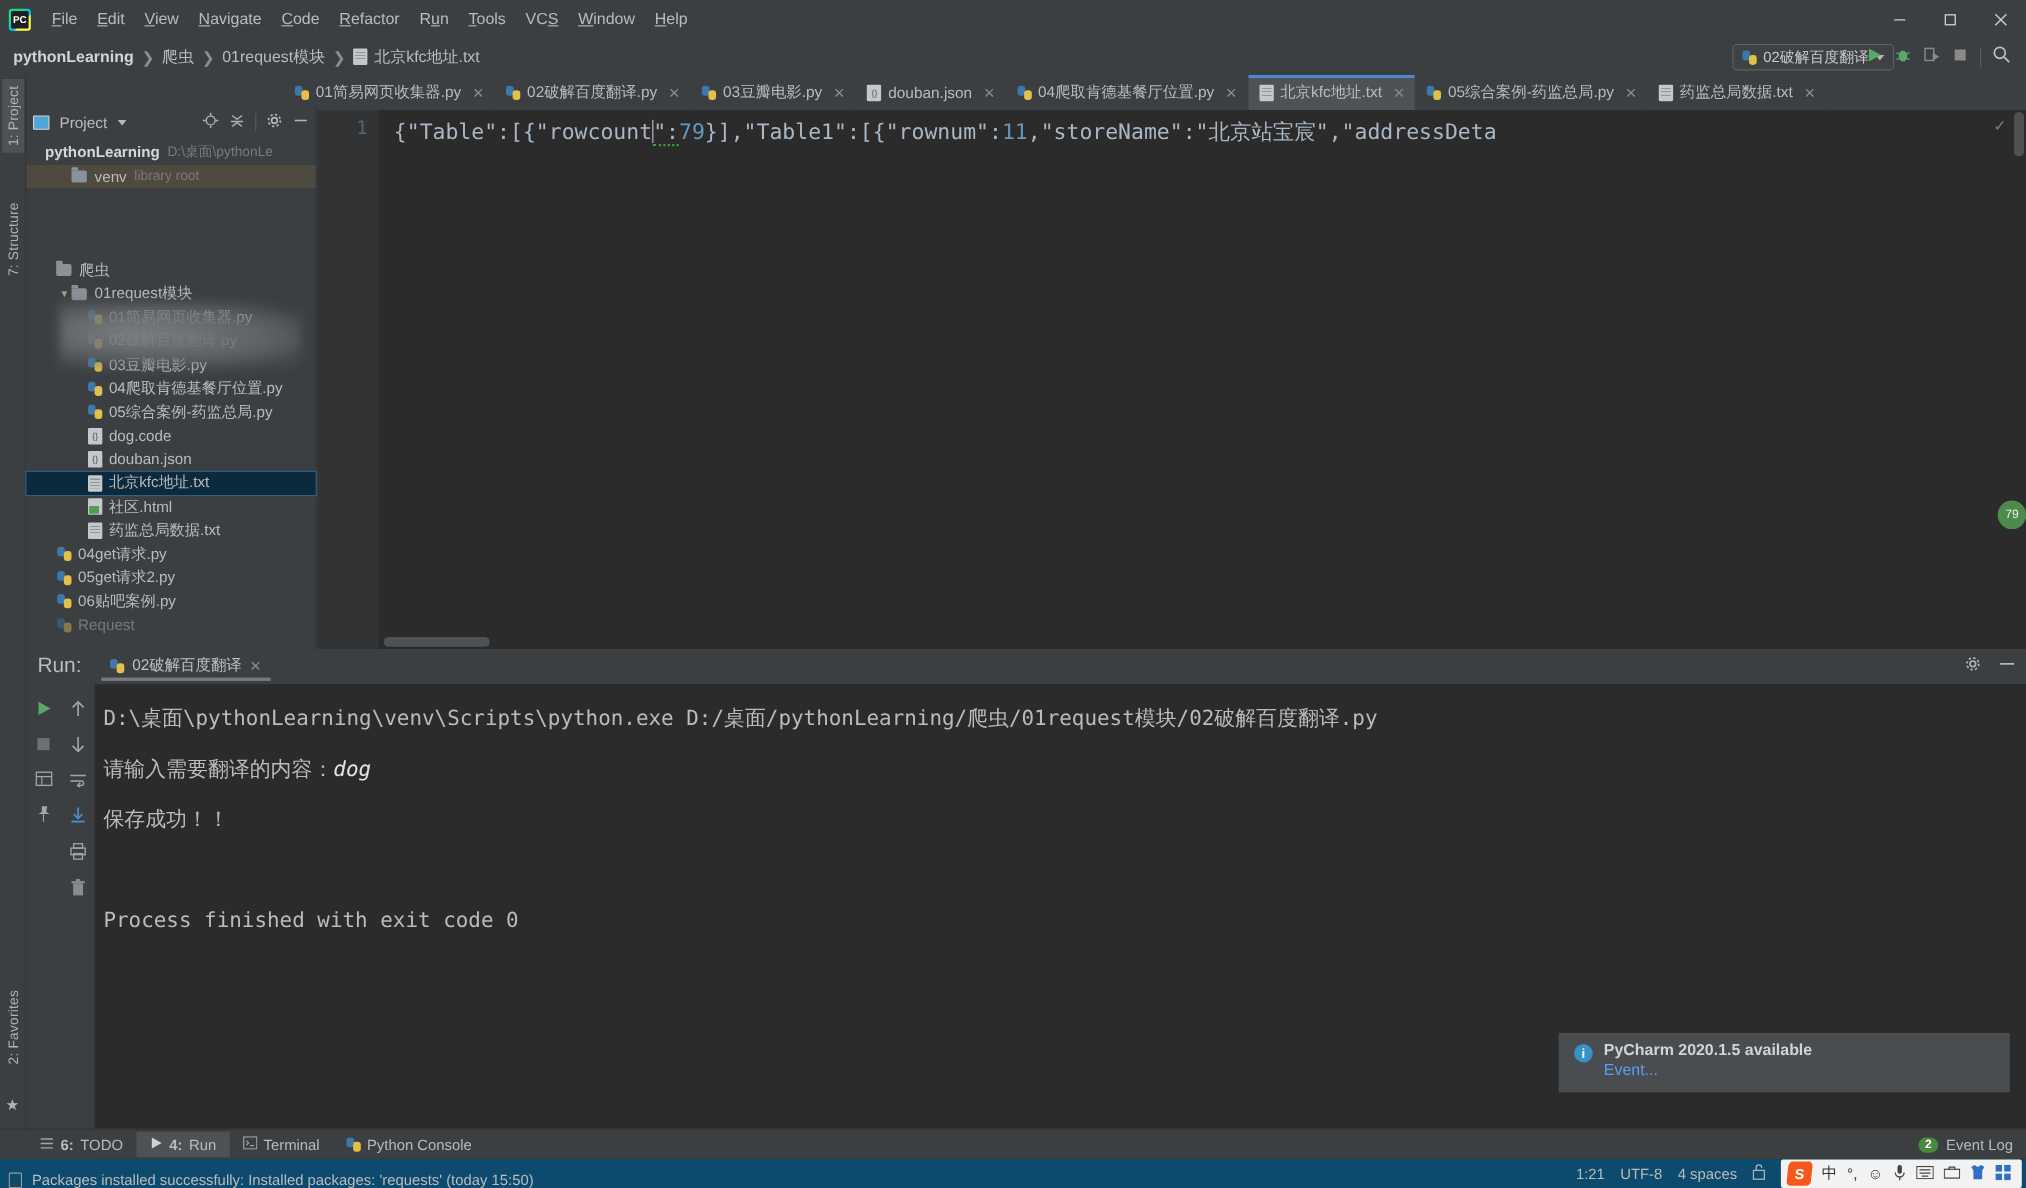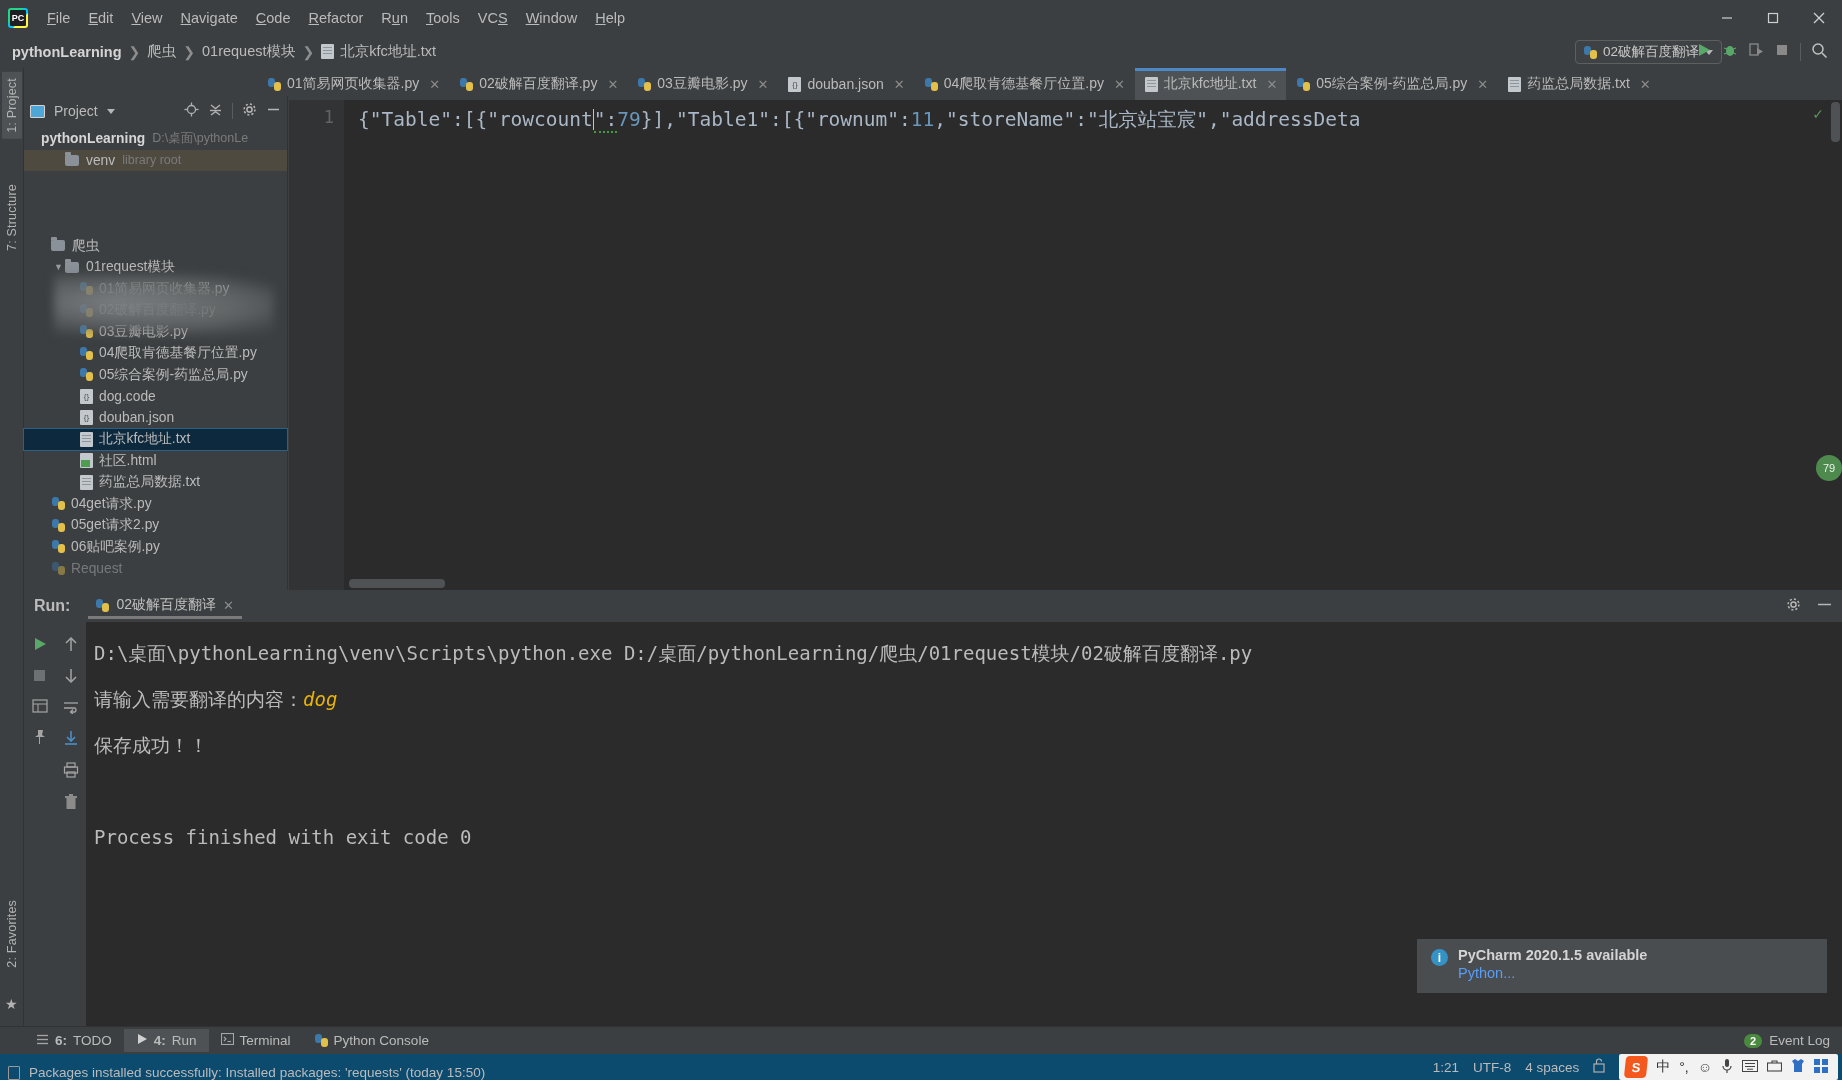--- a/index.html
+++ b/index.html
@@ -153,41 +153,41 @@
   .lint-ok { position: absolute; right: 18px; top: 6px; color: #57965c; font-size: 14px; }
   .scroll-tip {
     position: absolute; right: 0; top: 355px; width: 26px; height: 26px; border-radius: 13px;
     background: #4e8a4e; color: #e8f5e8; font-size: 11px; display: flex; align-items: center; justify-content: center;
     overflow: hidden;
   }
 
   
   .runwin { position: absolute; left: 24px; right: 0; top: 590px; bottom: 26px; background: #3c3f41; }
   .run-header { height: 32px; display: flex; align-items: center; padding-left: 10px; gap: 0; position: relative; }
-  .run-header .runlabel { font-size: 16px; color: #bbbbbb; margin-right: 18px; font-weight: bold; }
+  .run-header .runlabel { font-size: 19px; color: #bbbbbb; margin-right: 18px; }
   .run-tab {
     display: flex; align-items: center; gap: 7px; font-size: 14px; color: #c0c0c0;
     padding: 3px 8px 5px 8px; position: relative;
   }
   .run-tab::after { content:""; position:absolute; left:0; right:0; bottom:0; height:3px; background:#7a7a7a; }
   .run-tab .x { color: #8b8b8b; font-size: 13px; }
   .run-head-icons { position: absolute; right: 10px; top: 0; height: 32px; display: flex; align-items: center; gap: 16px; }
   .runbody { position: absolute; left: 0; right: 0; top: 32px; bottom: 0; display: flex; }
   .run-sidebar {
     width: 62px; background: #3c3f41; display: flex; flex-direction: column; align-items: center;
     padding-top: 8px; gap: 0;
   }
   .run-sb-col { display: flex; width: 62px; }
   .run-sb-half { width: 31px; display: flex; flex-direction: column; align-items: center; gap: 14px; padding-top: 6px; }
   .sb-ico { font-size: 15px; color: #a5a5a5; line-height: 1; }
   .console {
     flex: 1; background: #2b2b2b; font-family: "DejaVu Sans Mono", monospace;
     font-size: 19px; line-height: 46px; color: #bbbbbb; padding: 8px 0 0 8px; overflow: hidden; white-space: nowrap;
   }
-  .console .green { color: #eab308; font-style: italic; }
+  .console .green { color: #e5e5e5; font-style: italic; }
   .console .cn { font-family: "DejaVu Sans", sans-serif; }
 
   
   .balloon {
     position: absolute; right: 15px; bottom: 61px; width: 410px; height: 54px;
     background: #4a4d4f; padding: 8px 14px; display: flex; gap: 10px;
   }
   .info-ico {
     width: 17px; height: 17px; border-radius: 50%; background: #3592c4; color: #fff;
     font-size: 12px; font-weight: bold; display: flex; align-items: center; justify-content: center; flex: none; margin-top: 2px;
@@ -607,21 +607,21 @@
         <div class="cn">保存成功！！</div>
         <div>&nbsp;</div>
         <div>Process finished with exit code 0</div>
       </div>
     </div>
 
     <div class="balloon">
       <div class="info-ico">i</div>
       <div>
         <div class="t1">PyCharm 2020.1.5 available</div>
-        <div class="t2">Python...</div>
+        <div class="t2">Event...</div>
       </div>
     </div>
   </div>
 
   <div class="bottombar">
     <div class="btab">
       <span>
         <svg width="13" height="13" viewBox="0 0 13 13">
             <line x1="1" y1="2.5" x2="12" y2="2.5" stroke="#a5a5a5" stroke-width="1.3"></line>
             <line x1="1" y1="6.5" x2="12" y2="6.5" stroke="#a5a5a5" stroke-width="1.3"></line>

